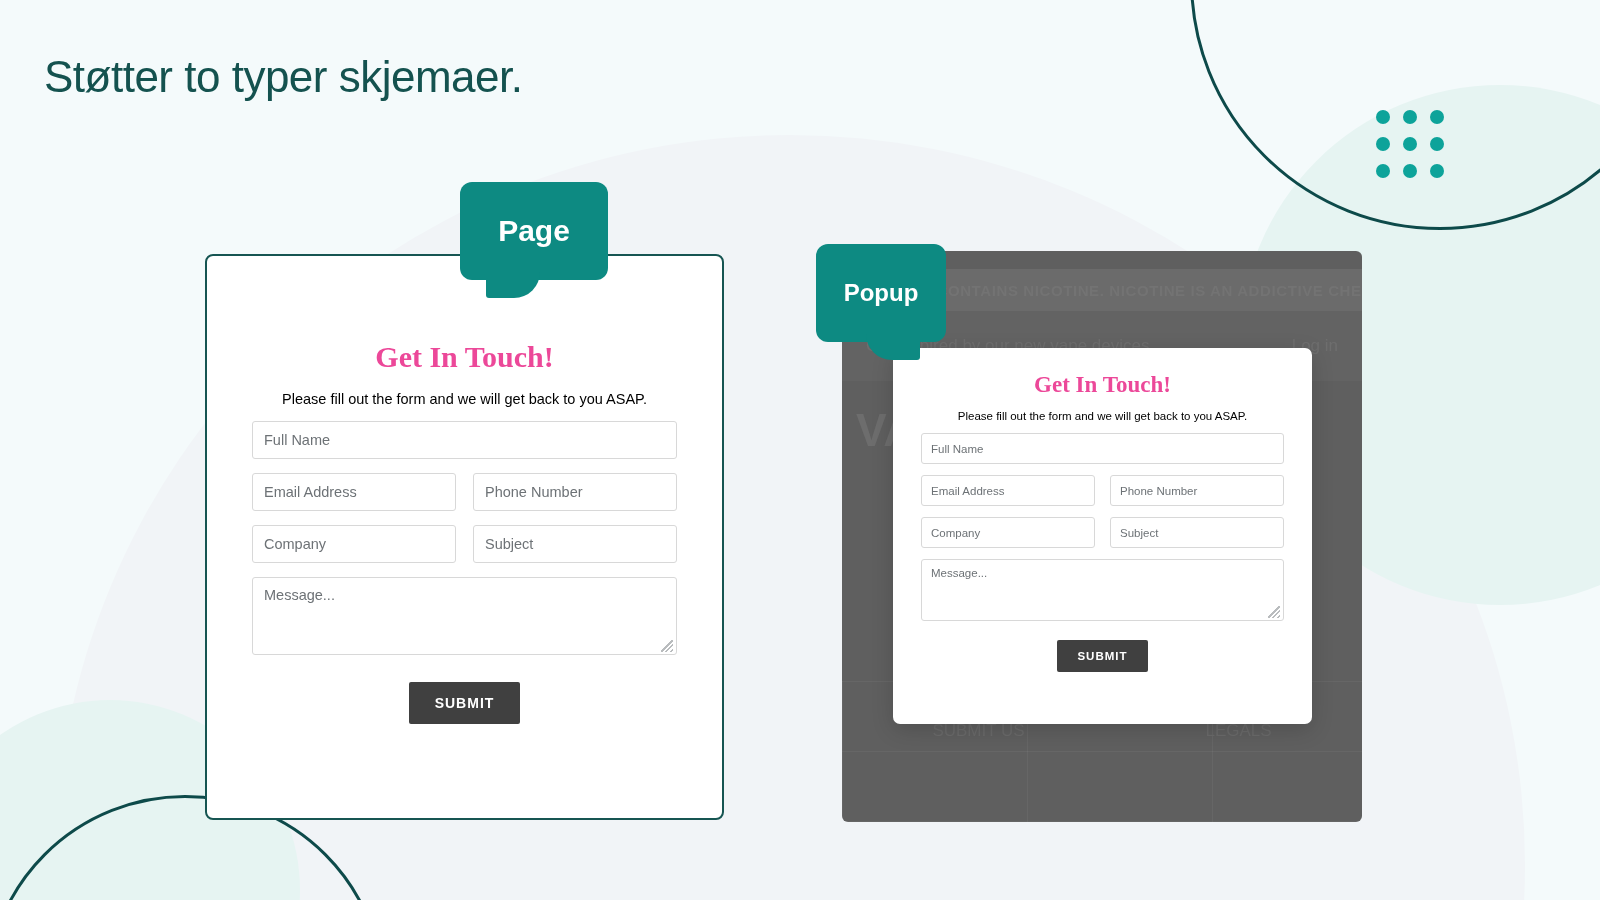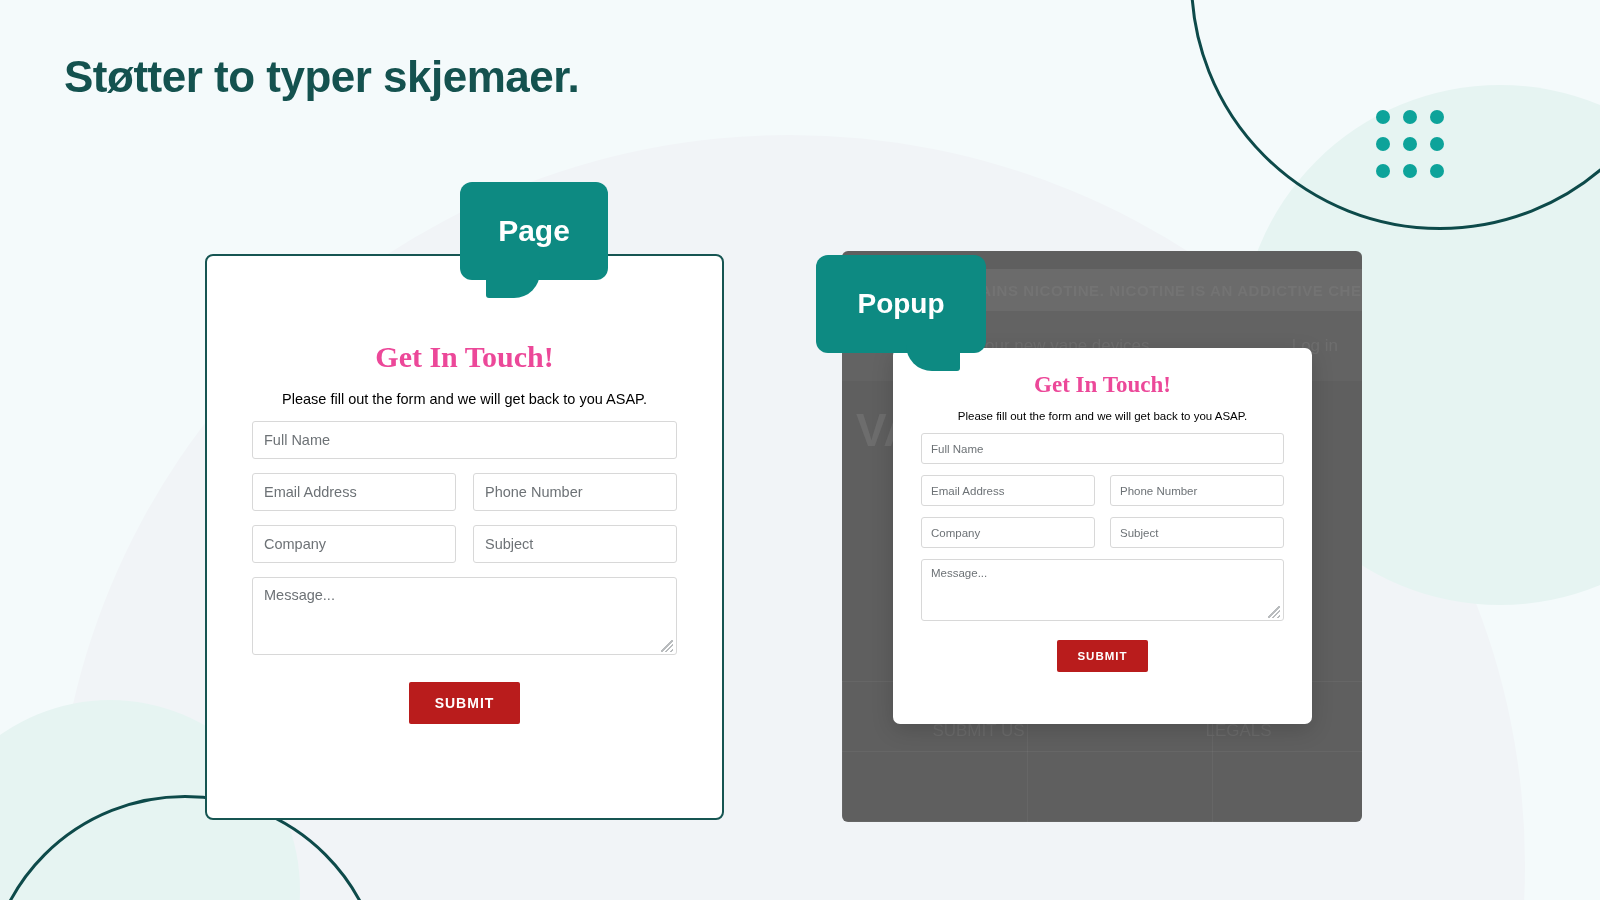--- a/index.html
+++ b/index.html
@@ -81,24 +81,24 @@
   .dot-grid span {
     width: 14px; height: 14px;
     border-radius: 50%;
     background: #0da39a;
     display: block;
   }
 
   
   .page-title {
     position: absolute;
-    left: 64px;
+    left: 44px;
     top: 52px;
     font-size: 44px;
-    font-weight: 700;
+    font-weight: 400;
     letter-spacing: -0.5px;
     color: #14524f;
     z-index: 5;
   }
 
   
   .form-title {
     font-family: "Liberation Serif", serif;
     font-weight: 700;
     color: #ec4899;
@@ -112,21 +112,21 @@
     border: 1px solid #d8d8d8;
     border-radius: 3px;
     background: #fff;
     color: #6d7276;
     display: flex;
     align-items: center;
   }
   .row { display: flex; gap: 7px; }
 
   .submit-btn {
-    background: #b91c1c;
+    background: #404040;
     color: #fff;
     border: none;
     border-radius: 2px;
     font-weight: 700;
     letter-spacing: 1px;
     font-family: "Liberation Sans", sans-serif;
     cursor: pointer;
   }
 
   .ta-grip {
@@ -286,25 +286,25 @@
     left: 26px;
     top: 90px;
     width: 54px;
     height: 26px;
     border-bottom-right-radius: 26px;
     border-bottom-left-radius: 3px;
   }
 
   .bubble-popup {
     left: 794px;
-    top: 255px;
-    width: 170px;
+    top: 244px;
+    width: 130px;
     height: 98px;
     border-radius: 12px;
-    font-size: 28px;
+    font-size: 24px;
   }
   .bubble-popup::after {
     right: 26px;
     top: 90px;
     width: 54px;
     height: 26px;
     border-bottom-left-radius: 26px;
     border-bottom-right-radius: 3px;
   }
 </style>

